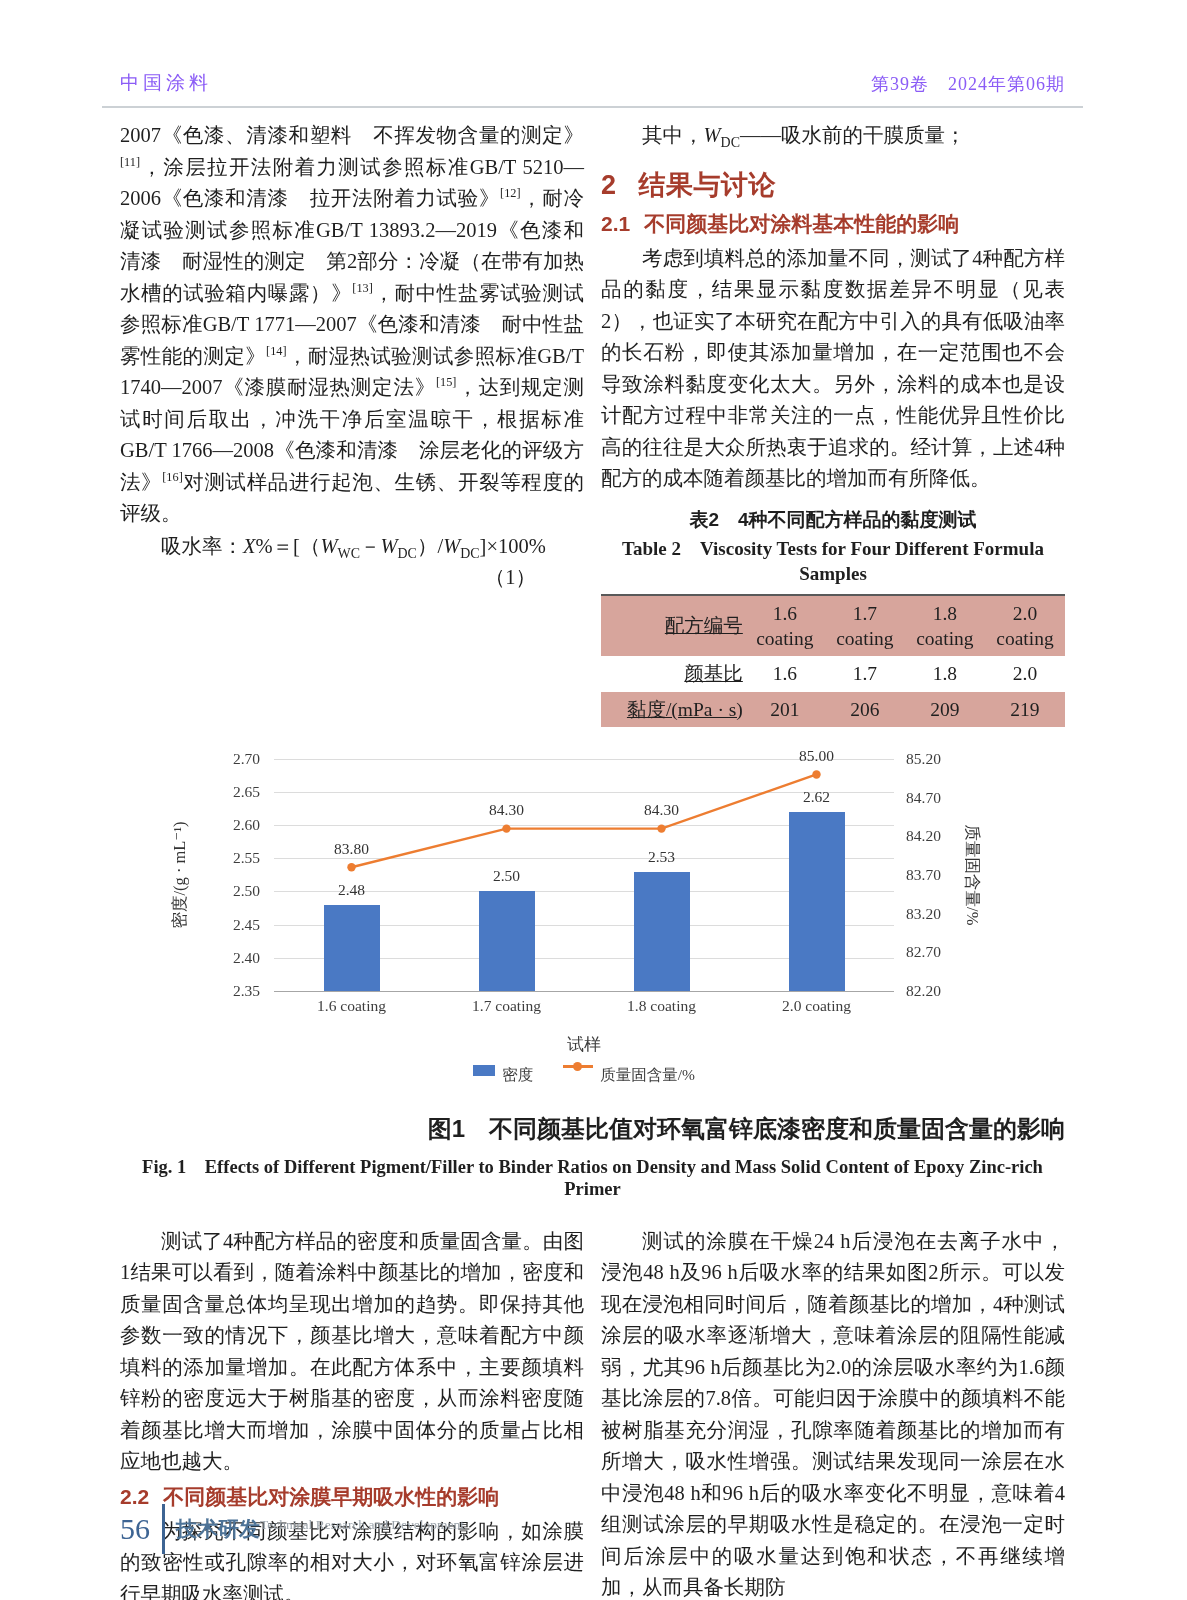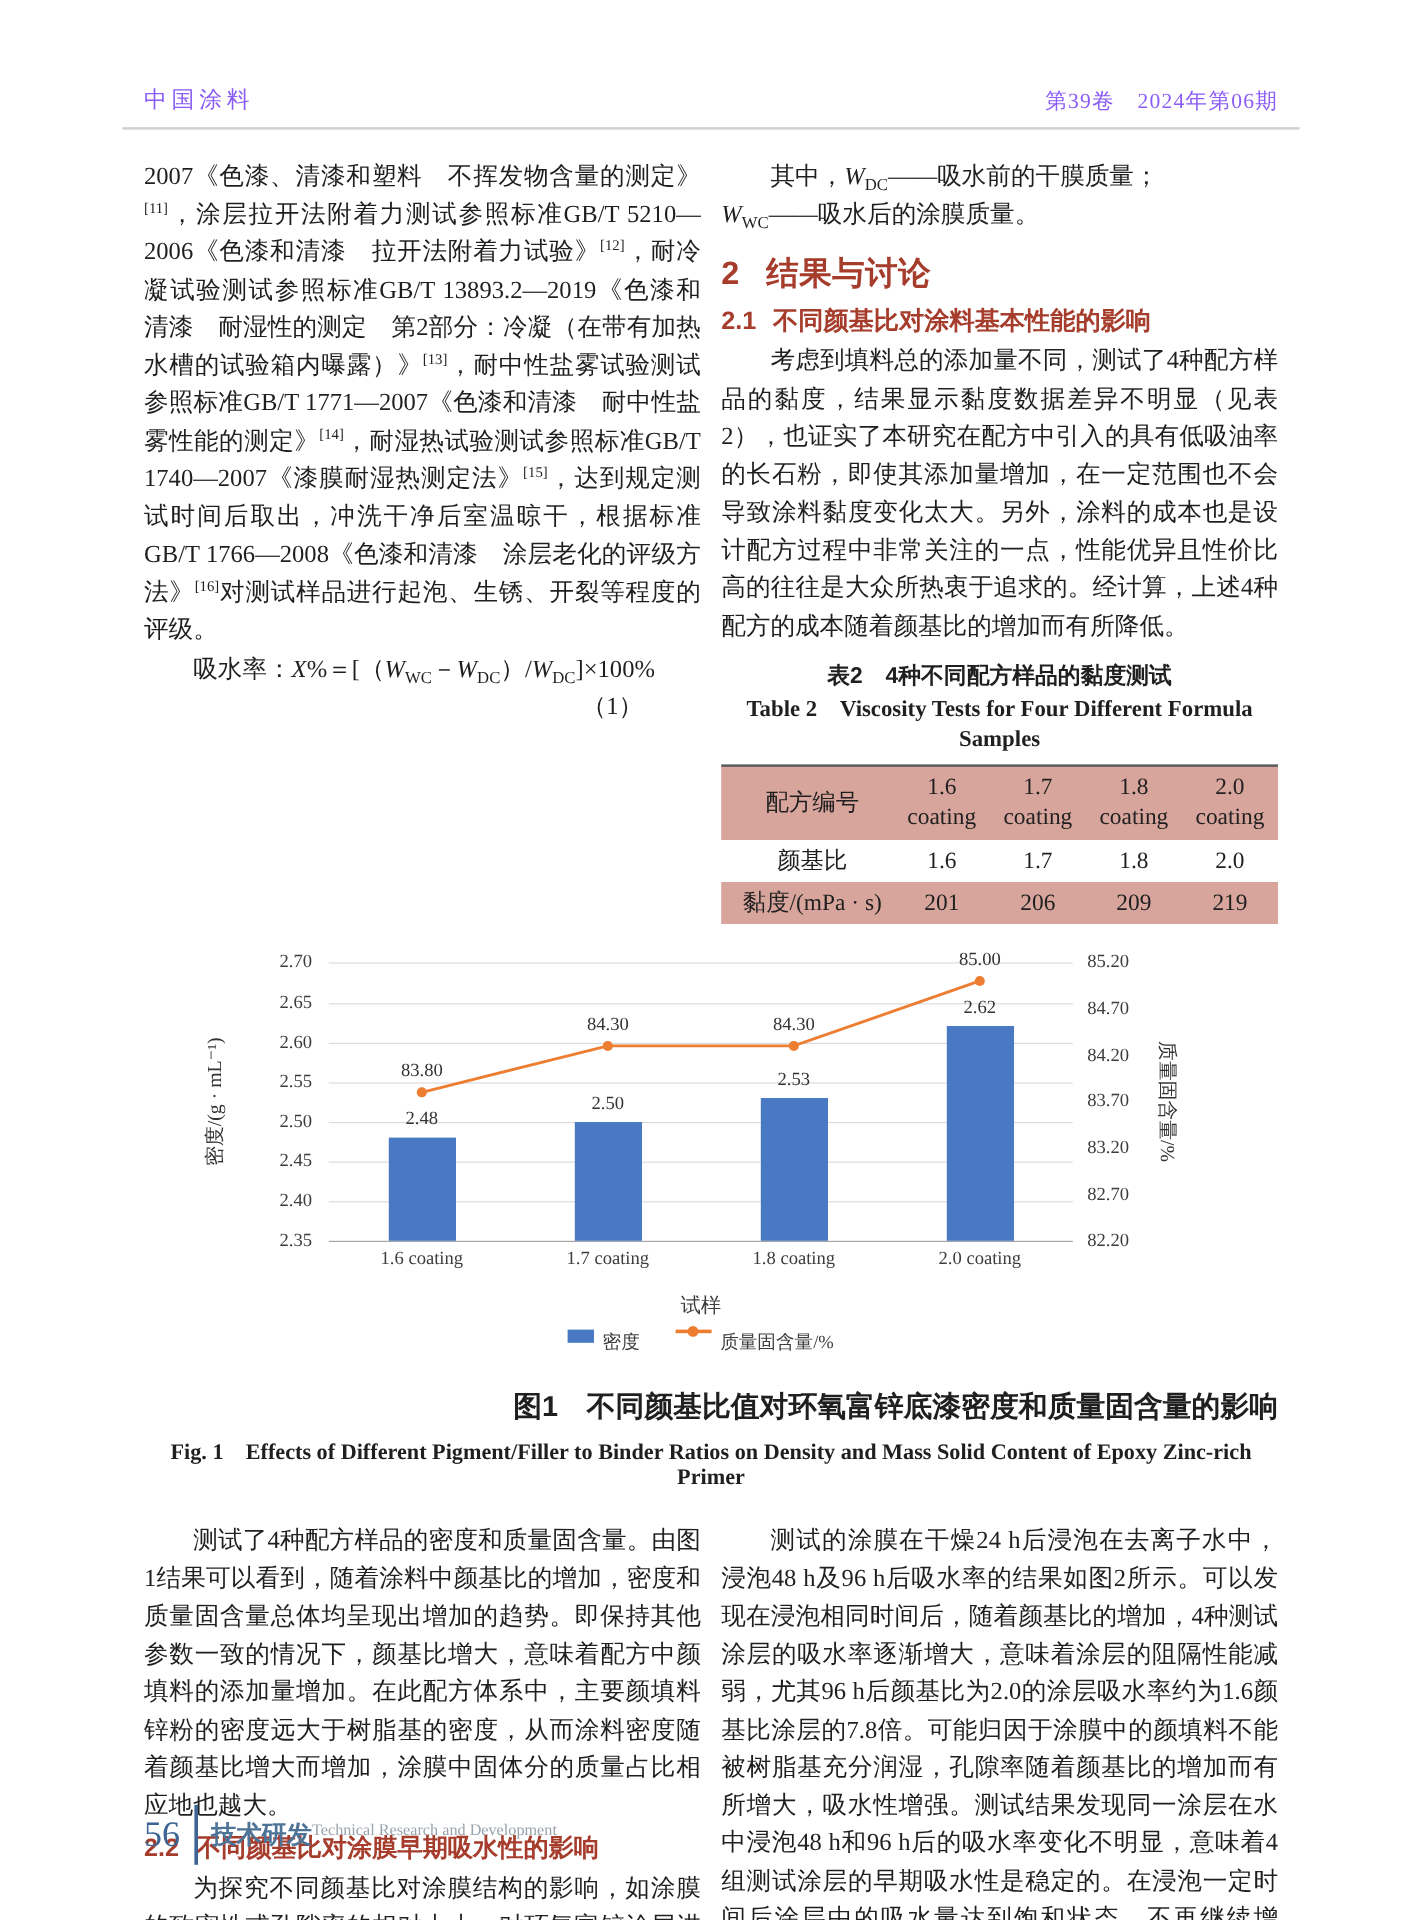--- a/index.html
+++ b/index.html
@@ -8,21 +8,21 @@
 
   
   .pg-header{display:flex;justify-content:space-between;align-items:flex-end;
              padding:70px 18px 10px;margin:0 -18px;border-bottom:2px solid #ccd1d5;
              color:#8b5cf6;font-size:19px;}
   .pg-header .journal{letter-spacing:4px;}
   .pg-header .issue{letter-spacing:1px;font-size:18px;}
 
   
   .cols{display:flex;gap:17px;}
-  .top-cols{margin-top:24px;}
+  .top-cols{margin-top:12px;}
   .lower-cols{margin-top:26px;}
   .col{flex:1;min-width:0;}
   .body{font-size:20.5px;line-height:31.5px;text-align:justify;margin:0;}
   .indent{text-indent:2em;}
   .body sup{font-size:60%;line-height:0;}
   .body sub{font-size:68%;line-height:0;}
   .formula{text-indent:2em;margin-top:1px;}
   .eq-no{text-align:right;padding-right:48px;}
 
   
@@ -32,21 +32,21 @@
   .subsec{font-family:"Liberation Sans","DejaVu Sans",sans-serif;font-weight:bold;color:#a63c2c;
           font-size:21px;margin:5px 0 5px;}
   .subsec .num{margin-right:14px;}
 
   
   .tcap-zh{text-align:center;font-family:"Liberation Sans","DejaVu Sans",sans-serif;font-weight:bold;
            font-size:19px;margin-top:12px;}
   .tcap-en{text-align:center;font-weight:bold;font-size:19px;line-height:25px;width:430px;margin:3px auto 8px;}
   table.t2{width:100%;border-collapse:collapse;border-top:2px solid #595959;font-size:19.5px;}
   .t2 th,.t2 td{font-weight:normal;text-align:center;padding:5px 2px;line-height:1.3;}
-  .t2 .c0{text-align:center;padding-left:10px;width:31%;}
+  .t2 .c0{text-align:right;padding-left:10px;width:31%;text-decoration:underline;}
   .t2 tr.pink{background:#d7a59c;}
   .t2 tr.white{background:#ffffff;}
 
   
   .chart{position:relative;width:830px;height:348px;margin:18px 0 0 44px;
          font-size:15.5px;color:#3d3d3d;}
   .grid{position:absolute;left:110px;width:620px;height:1px;background:#dcdcdc;}
   .grid.axis{background:#a6a6a6;}
   .ytick{position:absolute;line-height:20px;}
   .left-tick{left:32px;width:64px;text-align:right;}
@@ -92,21 +92,20 @@
   </div>
 
   <div class="cols top-cols">
     <div class="col">
       <p class="body rich">2007《色漆、清漆和塑料　不挥发物含量的测定》<sup>[11]</sup>，涂层拉开法附着力测试参照标准GB/T 5210—2006《色漆和清漆　拉开法附着力试验》<sup>[12]</sup>，耐冷凝试验测试参照标准GB/T 13893.2—2019《色漆和清漆　耐湿性的测定　第2部分：冷凝（在带有加热水槽的试验箱内曝露）》<sup>[13]</sup>，耐中性盐雾试验测试参照标准GB/T 1771—2007《色漆和清漆　耐中性盐雾性能的测定》<sup>[14]</sup>，耐湿热试验测试参照标准GB/T 1740—2007《漆膜耐湿热测定法》<sup>[15]</sup>，达到规定测试时间后取出，冲洗干净后室温晾干，根据标准GB/T 1766—2008《色漆和清漆　涂层老化的评级方法》<sup>[16]</sup>对测试样品进行起泡、生锈、开裂等程度的评级。</p>
       <p class="body formula rich">吸水率：<i>X</i>%＝[（<i>W</i><sub>WC</sub>－<i>W</i><sub>DC</sub>）/<i>W</i><sub>DC</sub>]×100%</p>
       <p class="body eq-no">（1）</p>
     </div>
     <div class="col">
       <p class="body indent rich">其中，<i>W</i><sub>DC</sub>——吸水前的干膜质量；</p>
-      <p class="body rich"><i>W</i><sub>WC</sub>——吸水后的涂膜质量。</p>
       <h2 class="sec"><span class="num">2</span><span>结果与讨论</span></h2>
       <h3 class="subsec"><span class="num">2.1</span><span>不同颜基比对涂料基本性能的影响</span></h3>
       <p class="body indent">考虑到填料总的添加量不同，测试了4种配方样品的黏度，结果显示黏度数据差异不明显（见表2），也证实了本研究在配方中引入的具有低吸油率的长石粉，即使其添加量增加，在一定范围也不会导致涂料黏度变化太大。另外，涂料的成本也是设计配方过程中非常关注的一点，性能优异且性价比高的往往是大众所热衷于追求的。经计算，上述4种配方的成本随着颜基比的增加而有所降低。</p>
       <div class="tcap-zh">表2　4种不同配方样品的黏度测试</div>
       <div class="tcap-en">Table 2　Viscosity Tests for Four Different Formula Samples</div>
       <table class="t2">
         <tbody>
           <tr class="pink">
             <th class="c0">配方编号</th>
             <th>1.6 coating</th>

